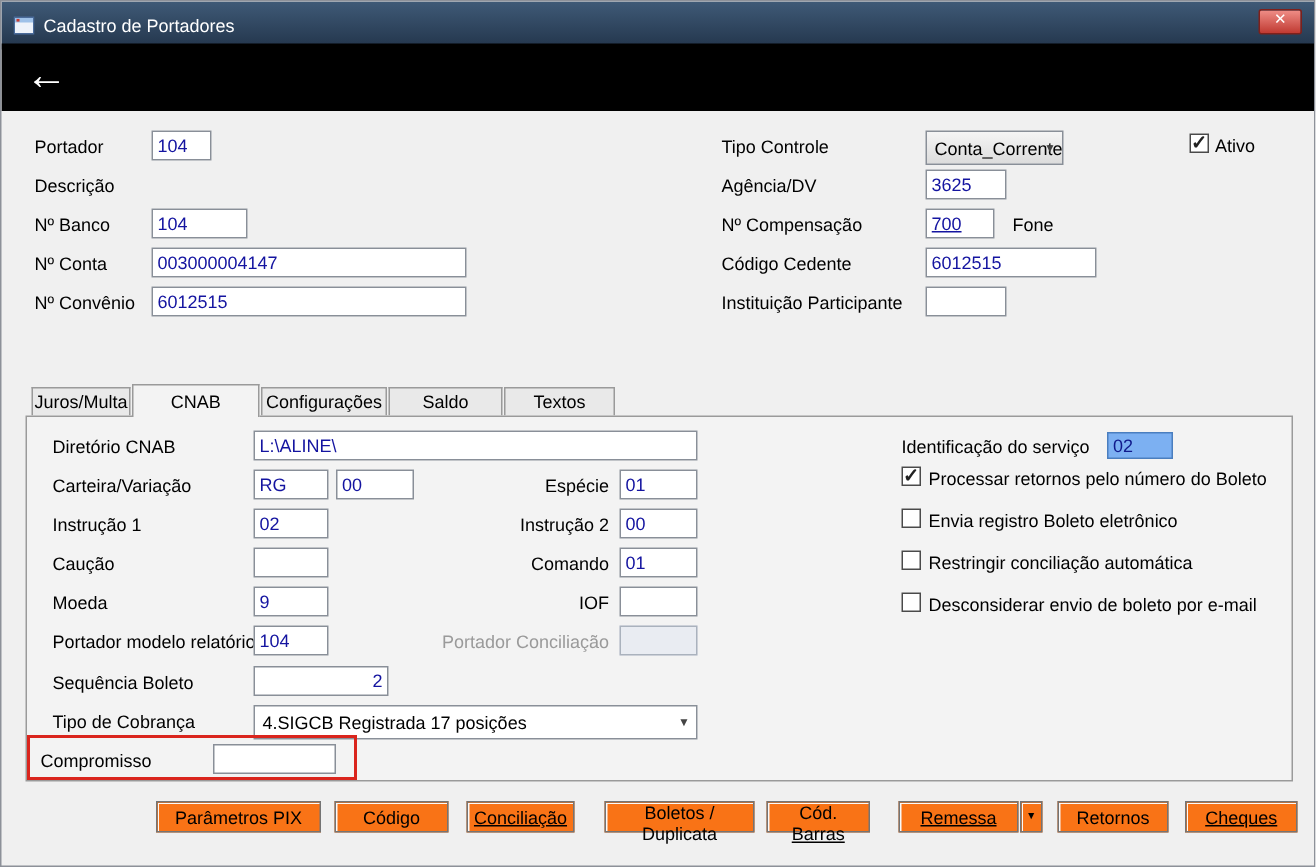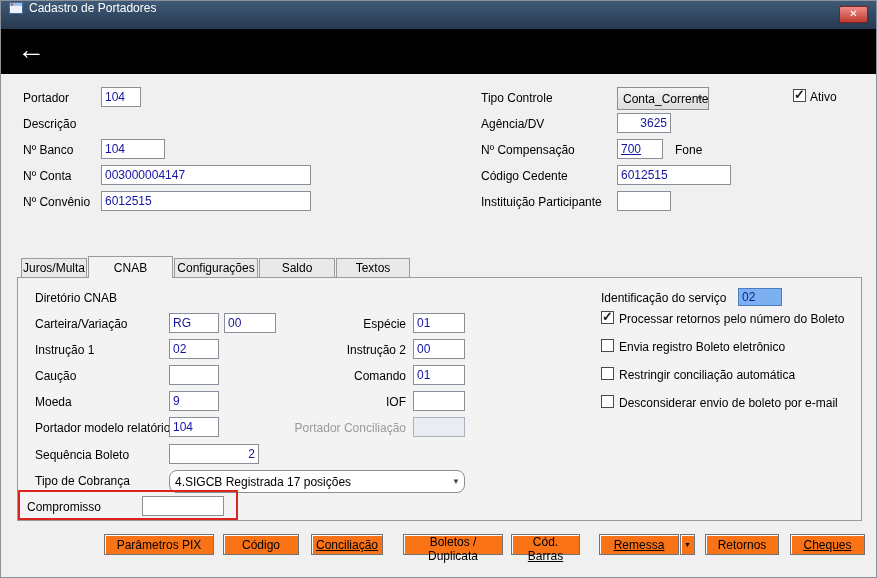--- a/index.html
+++ b/index.html
@@ -1,37 +1,37 @@
 <!DOCTYPE html>
 <html><head>
 <meta charset="utf-8">
 <style>
   * { box-sizing: border-box; }
   body { margin:0; background:#ffffff; font-family:"Liberation Sans", sans-serif; }
   .win { position:relative; width:877px; height:578px; background:#f0f0f0; border:1px solid #8d9199; overflow:hidden; font-size:12px; color:#000; }
 
-  .titlebar { position:absolute; left:0; top:0; width:877px; height:32px; background:linear-gradient(#3f5a77,#22344a); display:flex; }
+  .titlebar { position:absolute; left:0; top:0; width:877px; height:32px; background:linear-gradient(#3f5a77,#22344a); display:flex; align-items:center; }
   .app-icon { margin-left:8px; display:flex; }
   .title-text { color:#fff; margin-left:6px; font-size:12px; }
   .close-btn { position:absolute; right:10px; top:5px; width:29px; height:17px; background:linear-gradient(#ef8d86,#c03a32); border:1px solid #7e201b; border-radius:2px; color:#fff; font-size:10px; line-height:14px; text-align:center; cursor:pointer; }
 
   .topbar { position:absolute; left:0; top:28px; width:877px; height:45px; background:#000; }
   .back-arrow { position:absolute; left:16px; top:1px; color:#fff; font-size:28px; line-height:40px; cursor:pointer; }
 
   .lbl { position:absolute; white-space:nowrap; }
   .lblr { position:absolute; width:125px; text-align:right; white-space:nowrap; }
   .gray { color:#9a9a9a; }
 
   .tb { position:absolute; height:20px; border:1px solid #898f98; background:#fff; color:#1414a0; font:12px "Liberation Sans", sans-serif; padding:0 3px; }
   .tb.ra { text-align:right; }
   .tb.disabled { background:#e9ecf2; border-color:#aab2bd; }
   .tb.sel-input { background:#7cb0f2; color:#101a8c; border-color:#4a7ebf; }
 
   .combo { position:absolute; height:23px; border:1px solid #898f98; background:linear-gradient(#f5f5f5,#dcdcdc); display:flex; align-items:center; padding:0 16px 0 5px; white-space:nowrap; cursor:pointer; }
-  .combo.white { background:#fff;border-radius:8px; }
+  .combo.white { background:#fff; }
   .combo .arrow { position:absolute; right:4px; font-size:8px; color:#444; }
 
   .checkbox { position:absolute; width:13px; height:13px; background:#fff; border:1px solid #4a4a4a; cursor:pointer; }
   .checkbox.checked::after { content:"✓"; position:absolute; left:0px; top:-3px; font-size:13px; font-weight:bold; color:#222; }
 
   .tabstrip { position:absolute; left:20px; top:255px; display:flex; align-items:flex-end; height:22px; }
   .tab { height:19px; line-height:19px; text-align:center; background:#e9e9e9; border:1px solid #9a9a9a; border-bottom:none; margin-right:1px; margin-bottom:1px; cursor:pointer; }
   .tab.sel { height:22px; line-height:22px; background:#f3f3f3; position:relative; z-index:3; margin-bottom:0; }
   .tabstrip .tab:nth-child(1){width:66px}
   .tabstrip .tab:nth-child(2){width:85px}
@@ -81,21 +81,21 @@
   <span class="lbl" style="left:22px;top:194px">Nº Convênio</span>
   <input class="tb" style="left: 100px; top: 190px; width: 210px;" value="6012515">
 
   <span class="lbl" style="left:480px;top:90px">Tipo Controle</span>
   <div class="combo" style="left:616px;top:86px;width:92px">
     <span>Conta_Corrente</span>
     <span class="arrow">▼</span>
   </div>
 
   <span class="lbl" style="left:480px;top:116px">Agência/DV</span>
-  <input class="tb" style="left: 616px; top: 112px; width: 54px; text-align: right;" value="3625">
+  <input class="tb" style="left: 616px; top: 112px; width: 54px;" value="3625">
 
   <span class="lbl" style="left:480px;top:142px">Nº Compensação</span>
   <input class="tb" style="left: 616px; top: 138px; width: 46px; text-decoration: underline;" value="700">
   <span class="lbl" style="left:674px;top:142px">Fone</span>
 
   <span class="lbl" style="left:480px;top:168px">Código Cedente</span>
   <input class="tb" style="left: 616px; top: 164px; width: 114px;" value="6012515">
 
   <span class="lbl" style="left:480px;top:194px">Instituição Participante</span>
   <input class="tb" style="left: 616px; top: 190px; width: 54px;" value="">
@@ -106,20 +106,21 @@
   <div class="tabstrip">
     <div class="tab">Juros/Multa</div>
     <div class="tab sel">CNAB</div>
     <div class="tab">Configurações</div>
     <div class="tab">Saldo</div>
     <div class="tab">Textos</div>
   </div>
   <div class="panel"></div>
 
   <span class="lbl" style="left:34px;top:290px">Diretório CNAB</span>
+  <input class="tb" style="left: 168px; top: 286px; width: 296px;" value="L:\ALINE\">
 
   <span class="lbl" style="left:34px;top:316px">Carteira/Variação</span>
   <input class="tb" style="left: 168px; top: 312px; width: 50px;" value="RG">
   <input class="tb" style="left: 223px; top: 312px; width: 52px;" value="00">
   <span class="lblr" style="left:280px;top:316px">Espécie</span>
   <input class="tb" style="left: 412px; top: 312px; width: 52px;" value="01">
 
   <span class="lbl" style="left:34px;top:342px">Instrução 1</span>
   <input class="tb" style="left: 168px; top: 338px; width: 50px;" value="02">
   <span class="lblr" style="left:280px;top:342px">Instrução 2</span>

